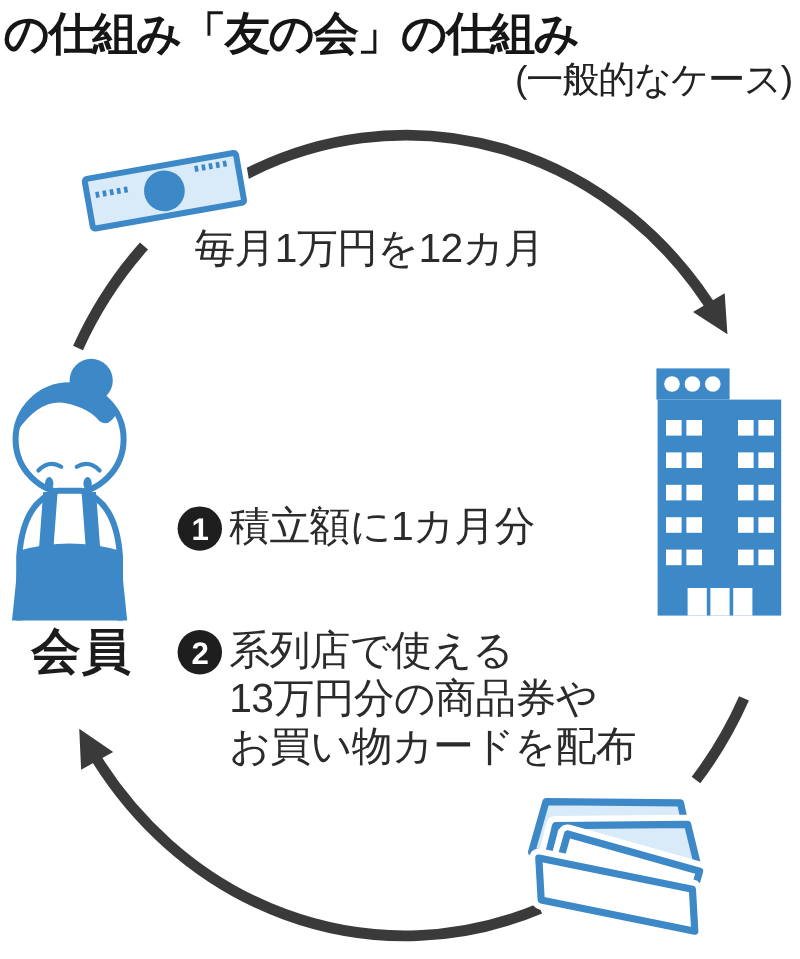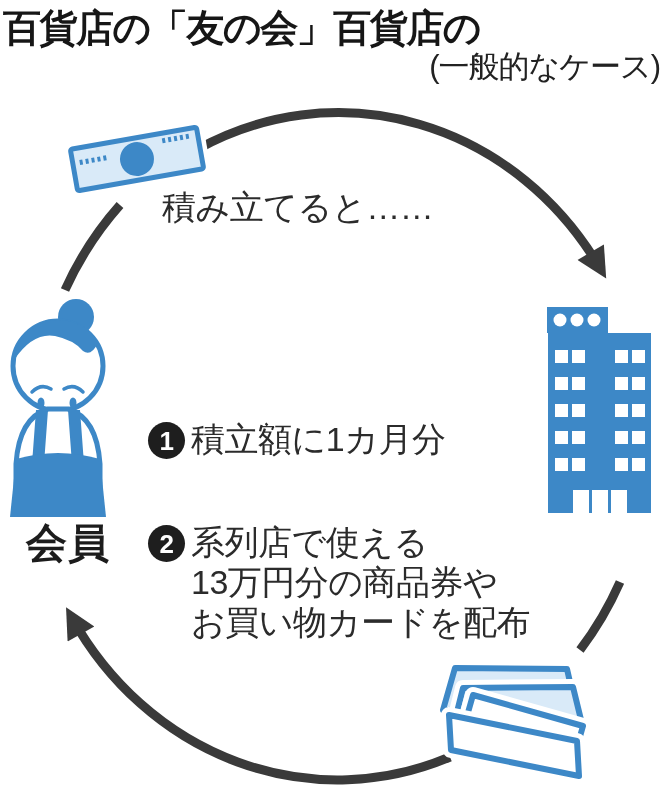--- a/index.html
+++ b/index.html
@@ -114,25 +114,25 @@
       <polygon points="455,668 567,669 577,713 443,710" fill="#d9eaf8" stroke="#3d88c7" stroke-width="6"></polygon>
       <polygon points="463,688 573,687 583,728 453,728" fill="#ffffff" stroke="#ffffff" stroke-width="16"></polygon>
       <polygon points="463,688 573,687 583,728 453,728" fill="#d9eaf8" stroke="#3d88c7" stroke-width="6"></polygon>
       <polygon points="473,695 583,726 573,761 463,730" fill="#ffffff" stroke="#ffffff" stroke-width="16"></polygon>
       <polygon points="473,695 583,726 573,761 463,730" fill="#ffffff" stroke="#3d88c7" stroke-width="6"></polygon>
       <polygon points="449,715 577,741 579,776 451,750" fill="#ffffff" stroke="#ffffff" stroke-width="16"></polygon>
       <polygon points="449,715 577,741 579,776 451,750" fill="#ffffff" stroke="#3d88c7" stroke-width="6"></polygon>
     </g>
   </svg>
 
-  <div class="abs title">百貨店の「友の会」百貨店の</div>
+  <div class="abs title">の仕組み「友の会」の仕組み</div>
   <div class="abs subtitle">(一般的なケース)</div>
 
   <div class="abs note">
-    <div>積み立てると……</div>
+    <div>毎月1万円を12カ月</div>
   </div>
 
   <div class="step step1">
     <span class="stepnum">1</span>
     <div>
       <div>積立額に1カ月分</div>
     </div>
   </div>
 
   <div class="step step2">

